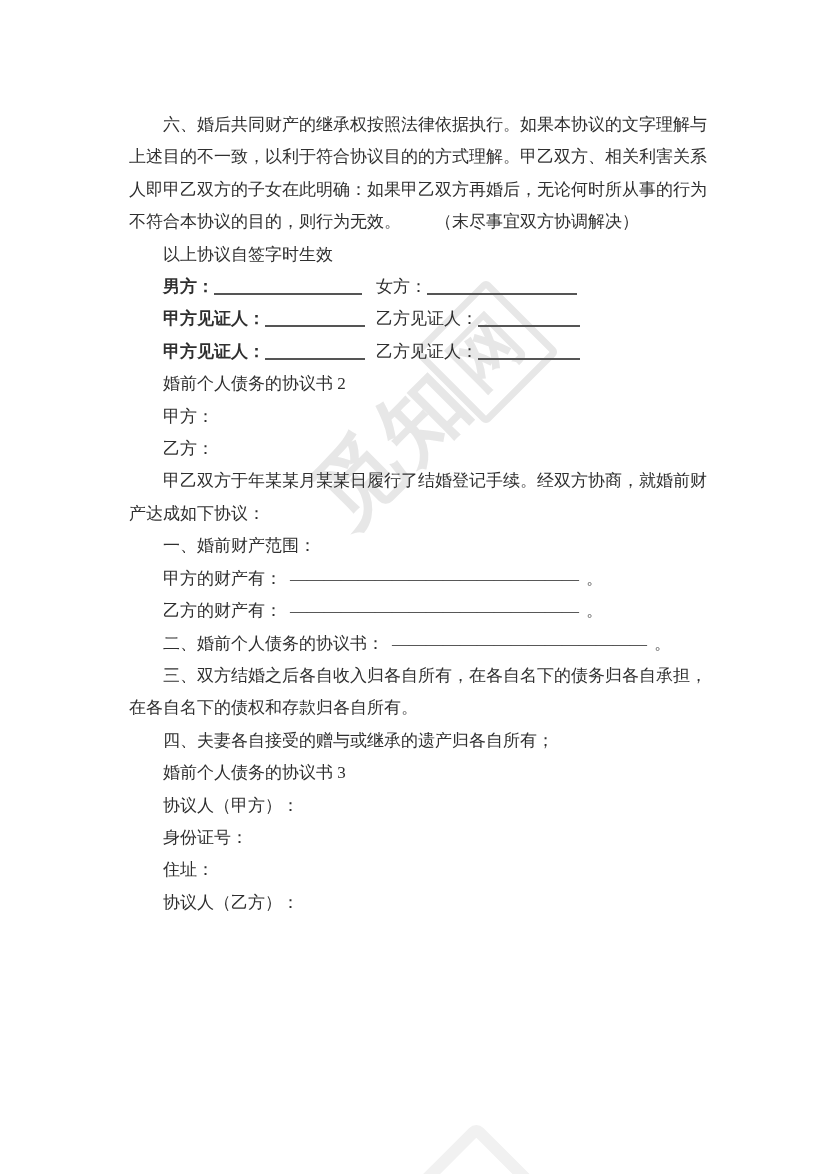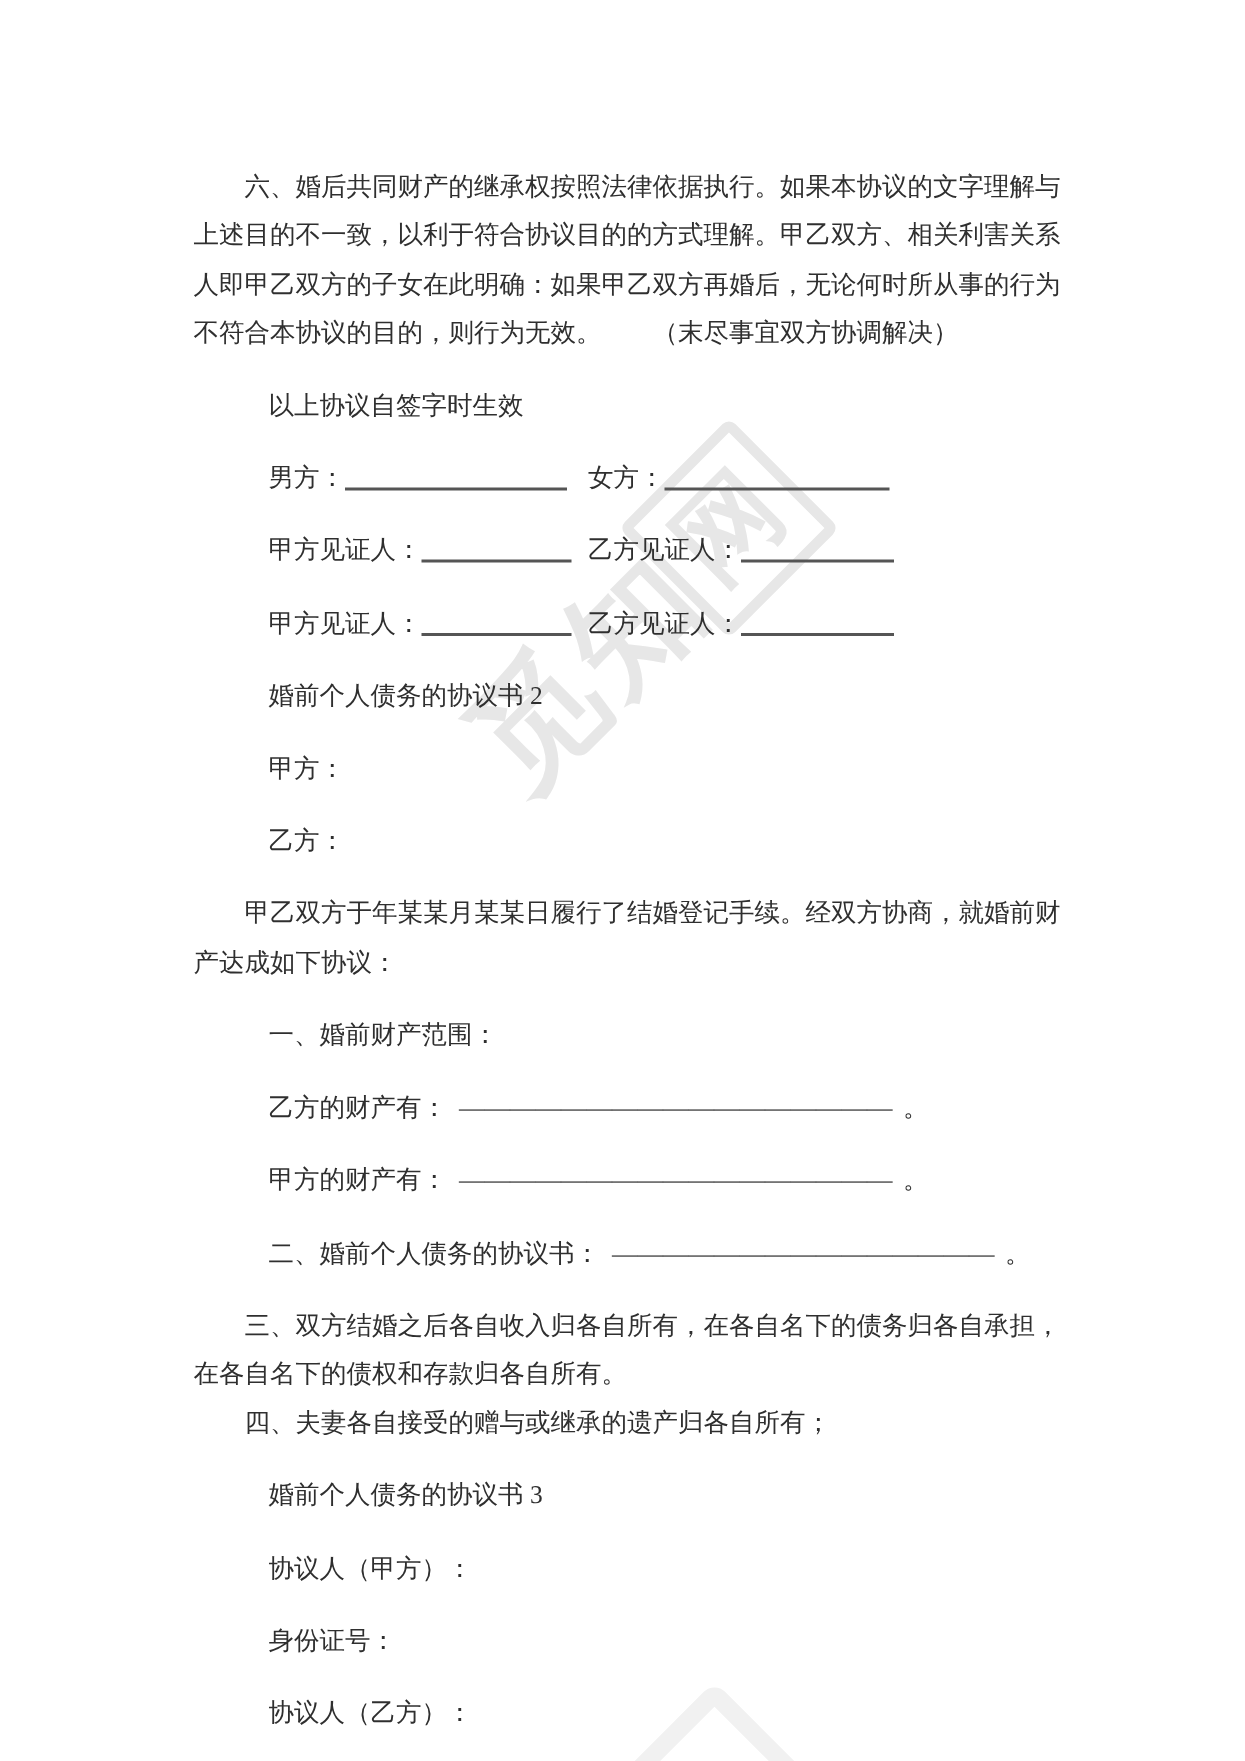--- a/index.html
+++ b/index.html
@@ -61,25 +61,25 @@
     color: #2f2f2f;
     z-index: 2;
   }
   .para {
     margin: 0;
     text-indent: 2em;
     text-align: justify;
     text-justify: inter-character;
   }
   .line {
-    margin: 16px;
+    margin: 0;
     text-indent: 2em;
     white-space: nowrap;
   }
-  .cell { display: inline-block; width: 213px; text-indent: 0; }
+  .cell { display: inline-block; width: 213px; text-indent: 0; font-weight: bold; }
   .blank {
     display: inline-block;
     height: 14px;
     border-bottom: 2px solid #555555;
     vertical-align: -3px;
   }
   .blank-148 { width: 148px; }
   .blank-150 { width: 150px; }
   .blank-100 { width: 100px; }
   .blank-102 { width: 102px; }
@@ -120,35 +120,36 @@
     <p class="line">婚前个人债务的协议书 2</p>
 
     <p class="line">甲方：</p>
 
     <p class="line">乙方：</p>
 
     <p class="para">甲乙双方于年某某月某某日履行了结婚登记手续。经双方协商，就婚前财产达成如下协议：</p>
 
     <p class="line">一、婚前财产范围：</p>
 
+    <p class="line"><span>甲方的财产有：</span><span class="dash">—————————————————</span><span class="dash-end">。</span></p>
+
     <p class="line"><span>乙方的财产有：</span><span class="dash">—————————————————</span><span class="dash-end">。</span></p>
-
-    <p class="line"><span>甲方的财产有：</span><span class="dash">—————————————————</span><span class="dash-end">。</span></p>
 
     <p class="line"><span>二、婚前个人债务的协议书：</span><span class="dash">———————————————</span><span class="dash-end">。</span></p>
 
     <p class="para">三、双方结婚之后各自收入归各自所有，在各自名下的债务归各自承担，在各自名下的债权和存款归各自所有。</p>
 
     <p class="para">四、夫妻各自接受的赠与或继承的遗产归各自所有；</p>
 
 
 
     <p class="line">婚前个人债务的协议书 3</p>
 
     <p class="line">协议人（甲方）：</p>
 
     <p class="line">身份证号：</p>
 
+    <p class="line">住址：</p>
 
     <p class="line">协议人（乙方）：</p>
 
   </div>
 </div>
 
 </body></html>

